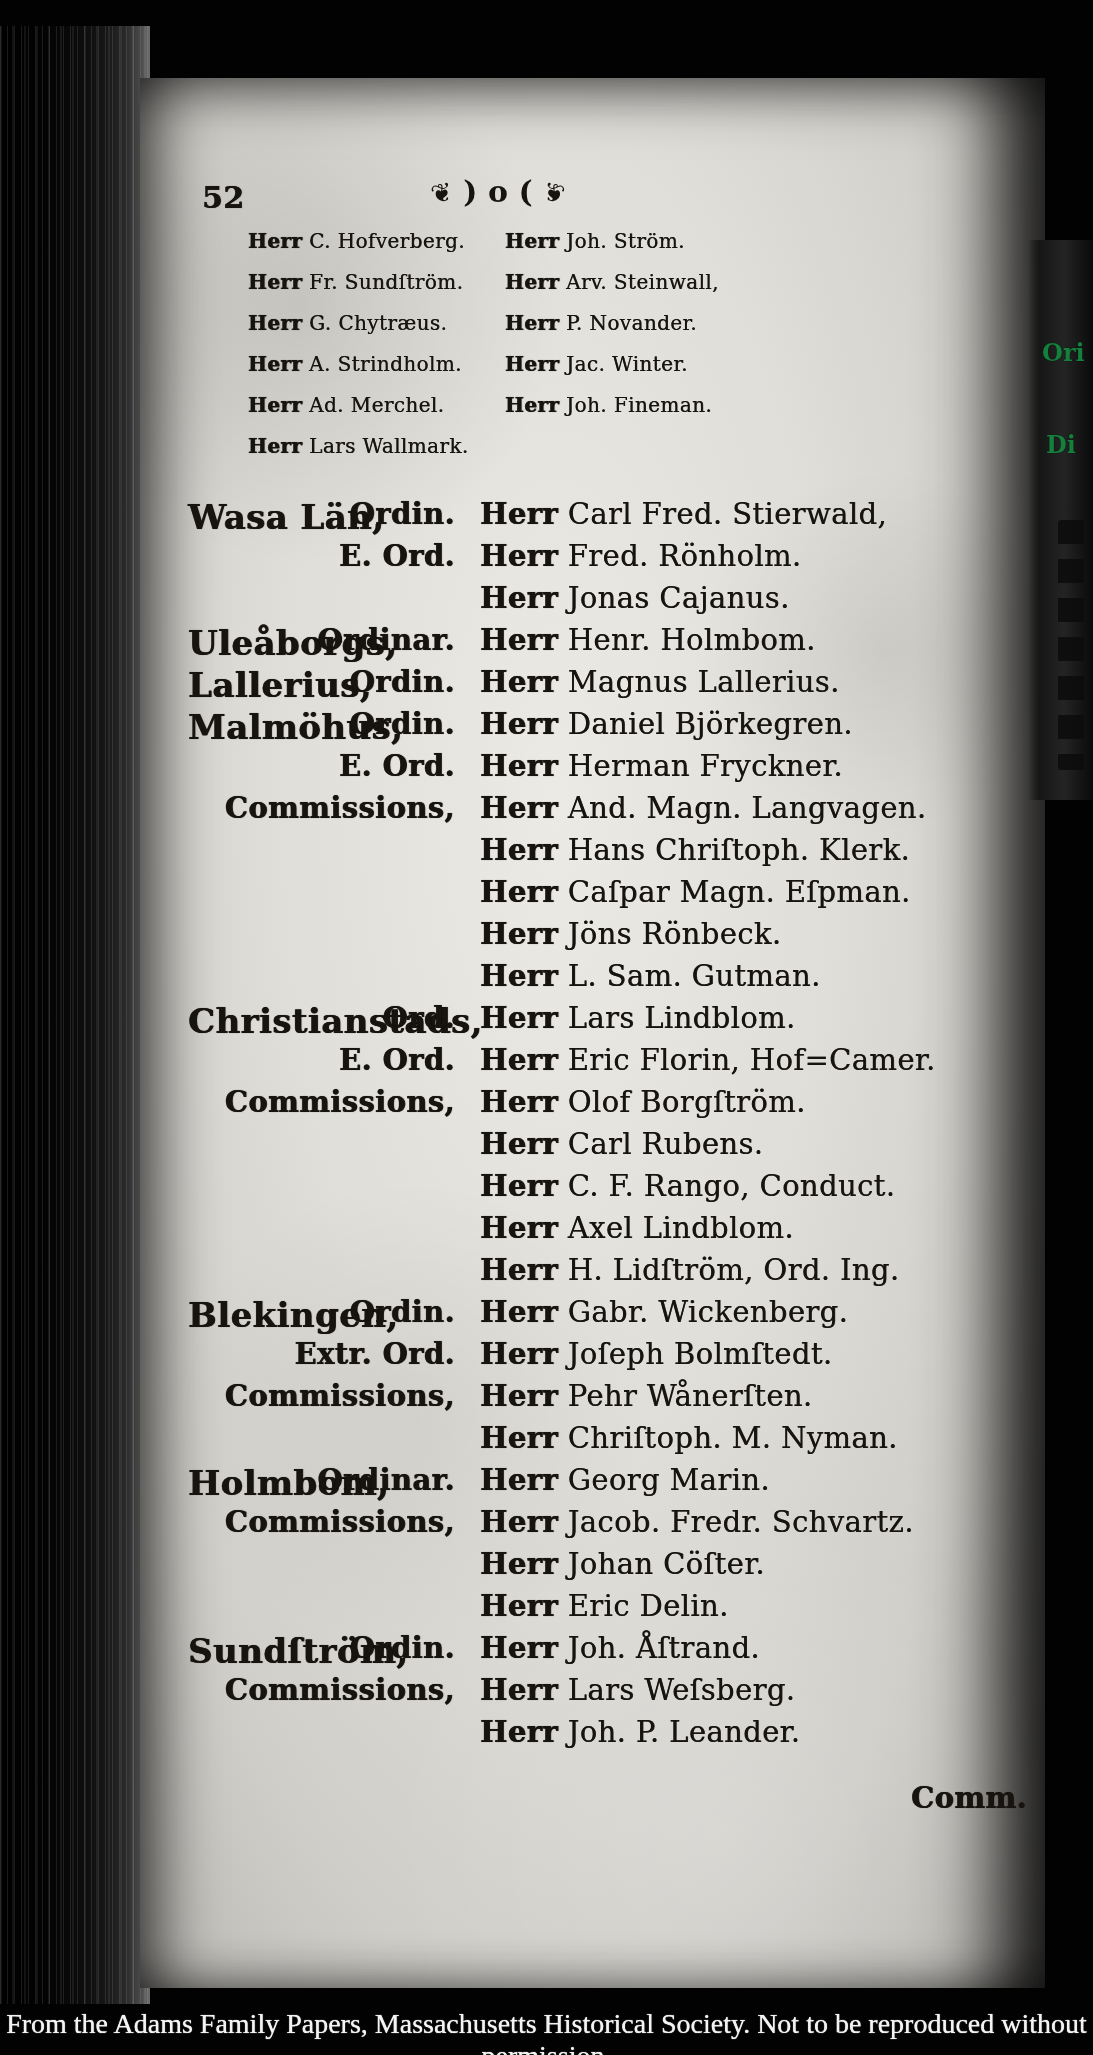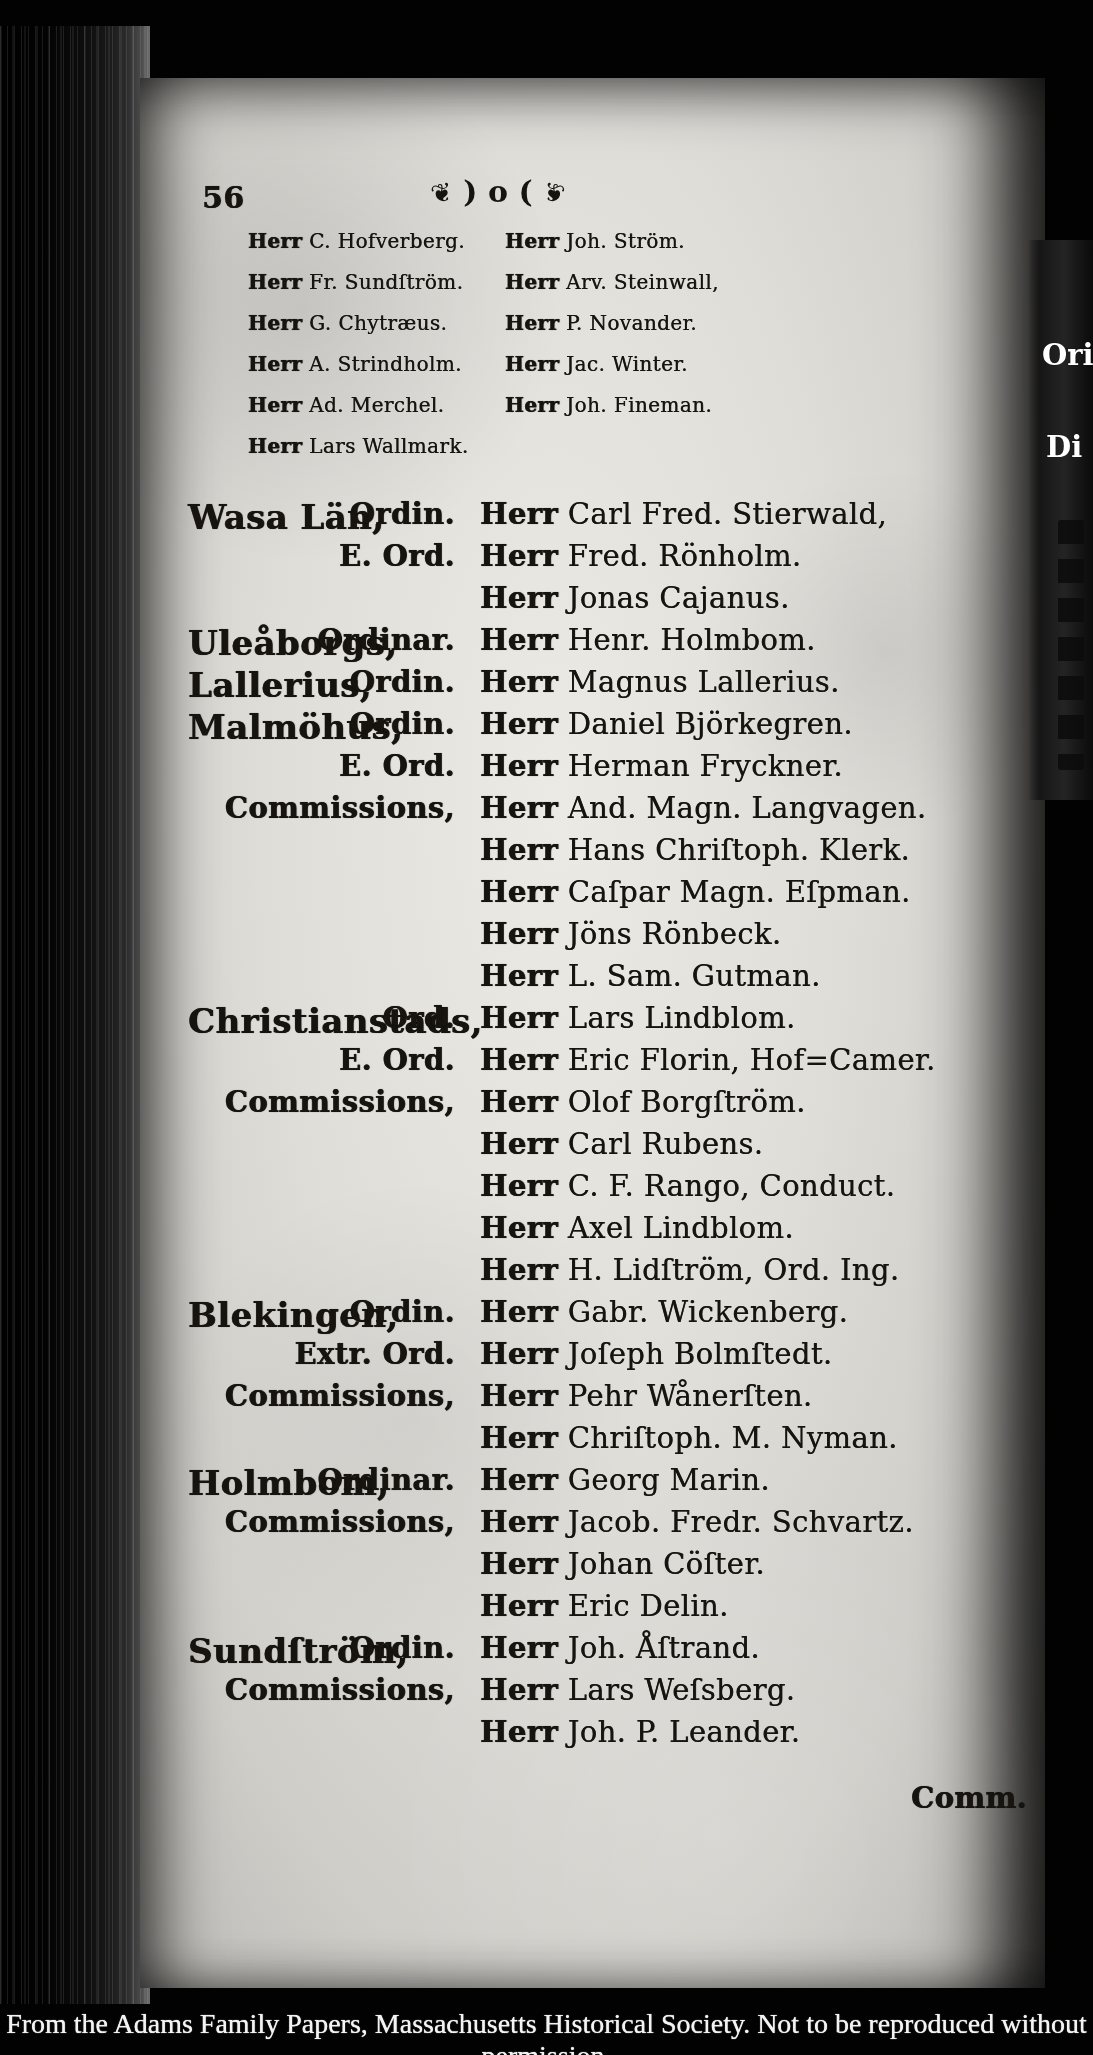--- a/index.html
+++ b/index.html
@@ -55,21 +55,21 @@
   .section-row{position:relative;height:42px;font-size:29px;white-space:nowrap;}
   .cell-district{position:absolute;left:48px;top:0;font-size:34px;}
   .cell-role{position:absolute;left:0;top:0;width:315px;text-align:right;}
   .cell-name{position:absolute;left:340px;top:0;}
 
   .catchword{position:absolute;right:18px;top:1703px;font-size:29px;}
 
   
   .edge-strip{position:absolute;left:1028px;top:240px;width:65px;height:560px;
     background:linear-gradient(90deg, rgba(0,0,0,0) 0%, #161616 18%, #242424 55%, #0a0a0a 100%);}
-  .edge-fragment{position:absolute;color:#ffffff;font-size:29px;font-weight:bold;
+  .edge-fragment{position:absolute;color:#15803d;font-size:24px;font-weight:bold;
     text-shadow:0 0 1px #000;}
   .edge-frag-1{left:1042px;top:338px;}
   .edge-frag-2{left:1046px;top:430px;}
   .edge-blobs{position:absolute;left:1058px;top:520px;width:26px;height:250px;
     background:repeating-linear-gradient(180deg,#0b0b0b 0 24px, rgba(0,0,0,0) 24px 39px);
     opacity:0.85;border-radius:3px;}
 
   
   .caption{position:absolute;left:0;top:2008px;width:1093px;text-align:center;
     font-family:"Liberation Serif","DejaVu Serif",serif;font-size:28px;color:#f3f3f3;
@@ -78,21 +78,21 @@
 </head>
 <body>
 
 <div class="photo">
 
   <div class="binding"></div>
 
   <div class="page">
 
     <div class="page-header">
-      <span class="page-number fr">56</span>
+      <span class="page-number fr">52</span>
       <span class="ornament"><span class="fleuron">❦</span><span> ) o ( </span><span class="fleuron rt">❦</span></span>
     </div>
 
     <div class="intro" id="intro">
         <div class="intro-row">
           <span class="cell-ileft"><span class="fr">Herr</span><span class="rm">&nbsp;C. Hofverberg.</span></span>
           <span class="cell-iright"><span class="fr">Herr</span><span class="rm">&nbsp;Joh. Ström.</span></span>
         </div>
         <div class="intro-row">
           <span class="cell-ileft"><span class="fr">Herr</span><span class="rm">&nbsp;Fr. Sundſtröm.</span></span>

